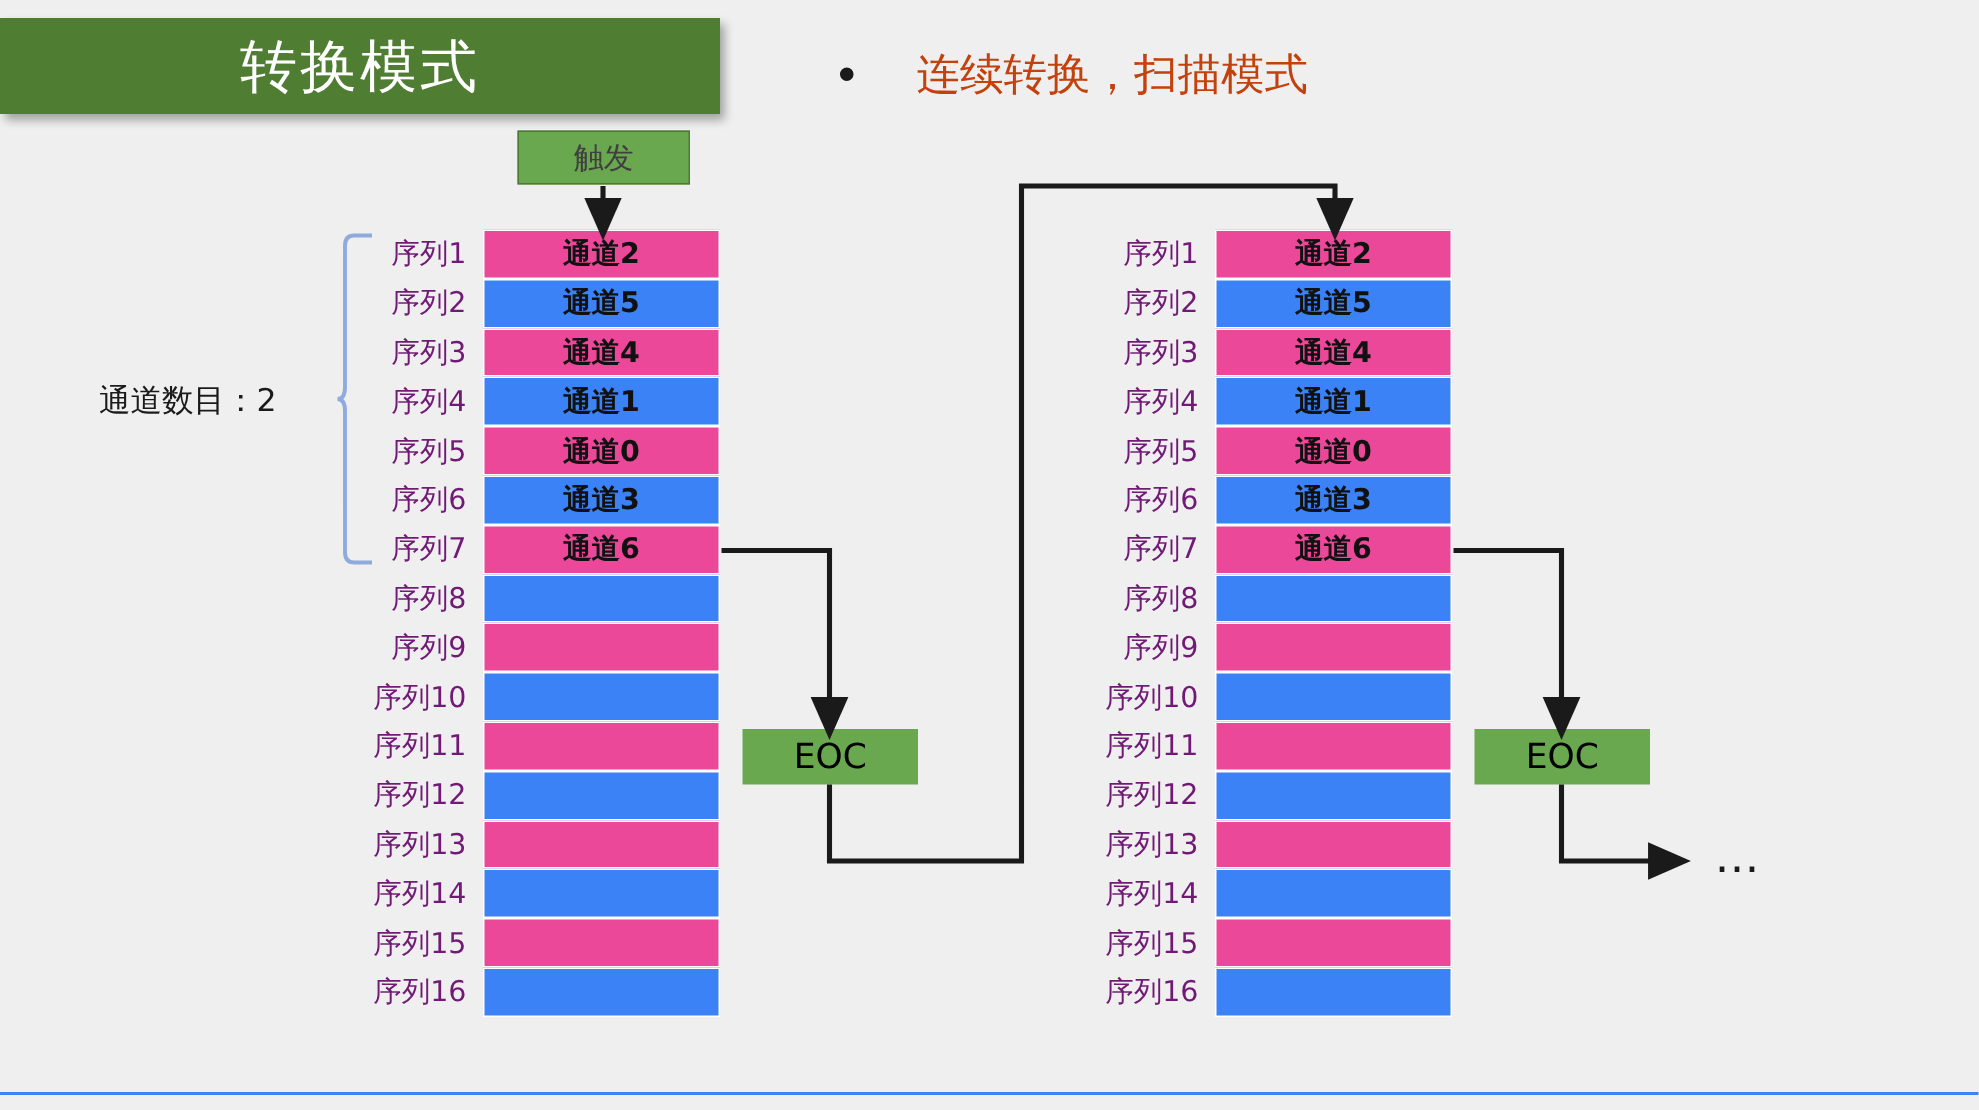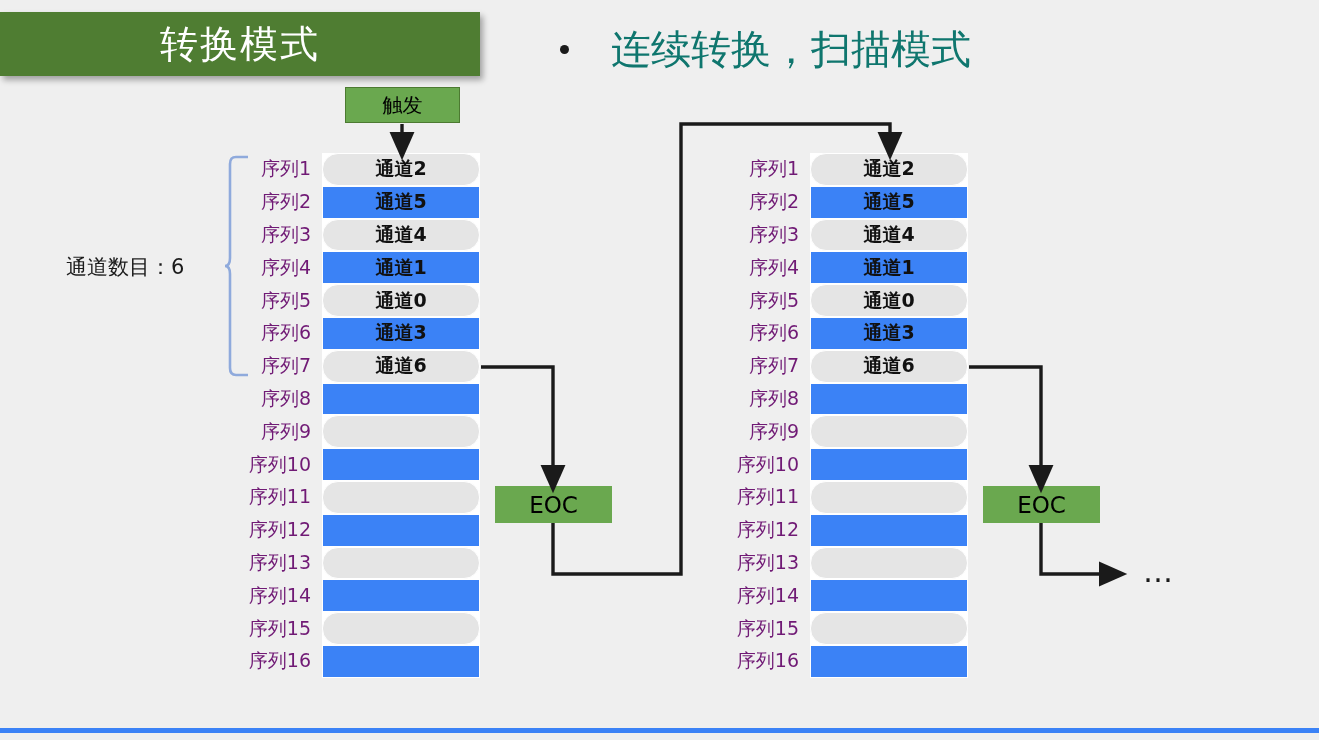--- a/index.html
+++ b/index.html
@@ -6,21 +6,21 @@
   body{
     width:1319px;height:740px;
     background:#EFEFEF;
     font-family:"DejaVu Sans","Liberation Sans",sans-serif;
     overflow:hidden;
     position:relative;
   }
   #slide{
     position:absolute;left:0;top:0;width:1319px;height:728px;
     background:#EFEFEF;
-    border-bottom:5px solid #3b82f6;
+    border-bottom:2px solid #3b82f6;
     overflow:hidden;
   }
 
   
   .title-banner{
     position:absolute;left:0;top:12px;width:480px;height:64px;
     background:#4F7D32;
     box-shadow:3px 4px 6px rgba(0,0,0,0.33);
     display:flex;align-items:center;justify-content:center;
   }
@@ -32,48 +32,48 @@
   
   .bullet-row{
     position:absolute;left:560px;top:22px;width:600px;height:55px;
     display:flex;align-items:center;
   }
   .bullet-dot{
     width:9px;height:9px;border-radius:50%;background:#1A1A1A;
     margin-right:42px;flex:0 0 auto;
   }
   .bullet-text{
-    font-size:40px;color:#0f766e;white-space:nowrap;
+    font-size:29px;color:#c2410c;white-space:nowrap;
   }
 
   
   .trigger-box{
     position:absolute;left:345px;top:87px;width:115px;height:36px;
     background:#6AA84F;border:1px solid #4C7A31;
     display:flex;align-items:center;justify-content:center;
     box-sizing:border-box;
   }
-  .trigger-box .txt{color:#000000;font-size:20px;}
+  .trigger-box .txt{color:#404040;font-size:20px;}
 
   
   .seq-table{
     position:absolute;top:153px;width:158px;height:525px;
     background:#FFFFFF;
     box-sizing:border-box;
   }
   #table-left{left:322px;}
   #table-right{left:810px;}
   .seq-row{
     height:32.8px;
     display:flex;align-items:center;justify-content:center;
     box-sizing:border-box;
     border:1px solid #FFFFFF;
     font-size:19px;font-weight:bold;color:#111111;
   }
-  .seq-row.shade-dark{background:#e5e5e5;border-radius:16px;}
+  .seq-row.shade-dark{background:#ec4899;}
   .seq-row.shade-light{background:#3b82f6;}
 
   
   .label-col{
     position:absolute;top:153px;width:90px;height:525px;
   }
   #labels-left{left:228px;}
   #labels-right{left:716px;}
   .seq-label{
     height:32.8px;display:flex;align-items:center;justify-content:flex-end;
@@ -123,21 +123,21 @@
 
   <div class="bullet-row">
     <span class="bullet-dot"></span>
     <span class="bullet-text">连续转换，扫描模式</span>
   </div>
 
   <div class="trigger-box">
     <span class="txt">触发</span>
   </div>
 
-  <div class="chan-count">通道数目：6</div>
+  <div class="chan-count">通道数目：2</div>
 
   <svg class="brace" viewBox="0 0 26 222" preserveAspectRatio="none">
     <path d="M24,2 L12,2 Q6,2 6,9 L6,103 Q6,111 1,111 Q6,111 6,119 L6,213 Q6,220 12,220 L24,220" fill="none" stroke="#8FAADC" stroke-width="2.6"></path>
   </svg>
 
   <div class="label-col" id="labels-left">
     <div class="seq-label">序列1</div>
     <div class="seq-label">序列2</div>
     <div class="seq-label">序列3</div>
     <div class="seq-label">序列4</div>

